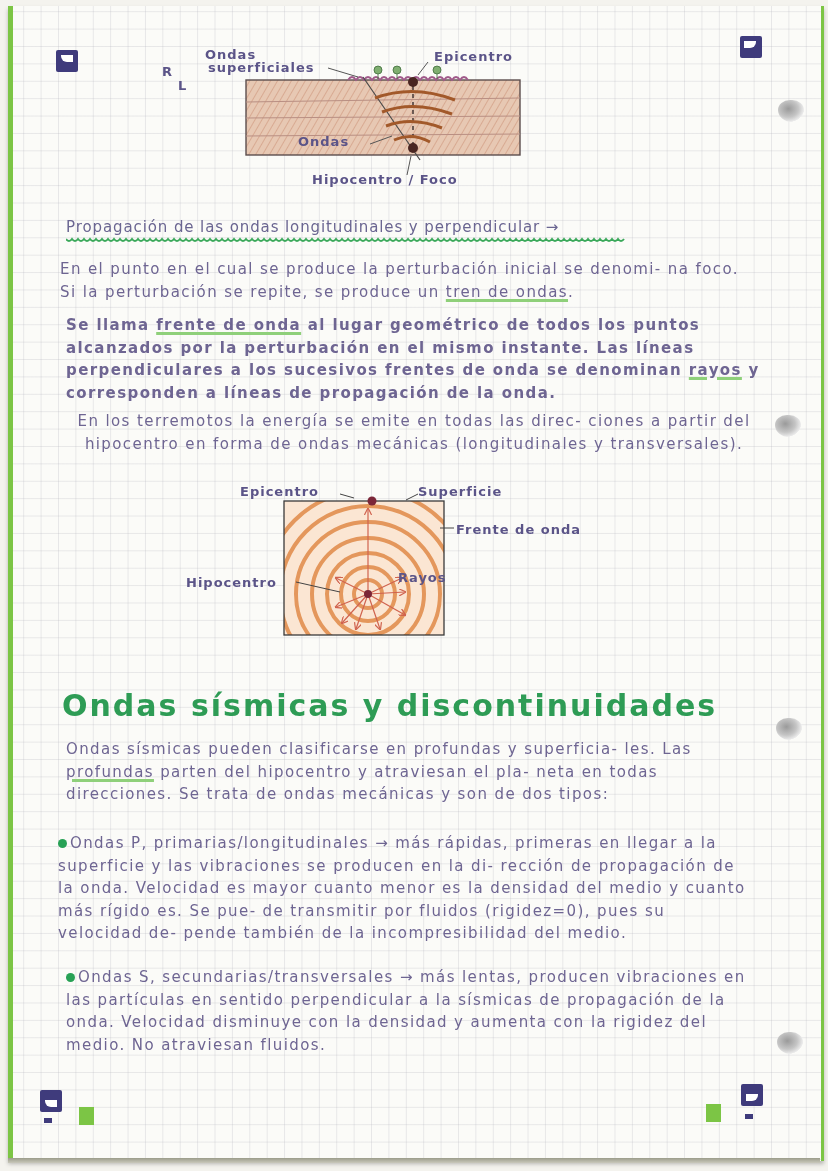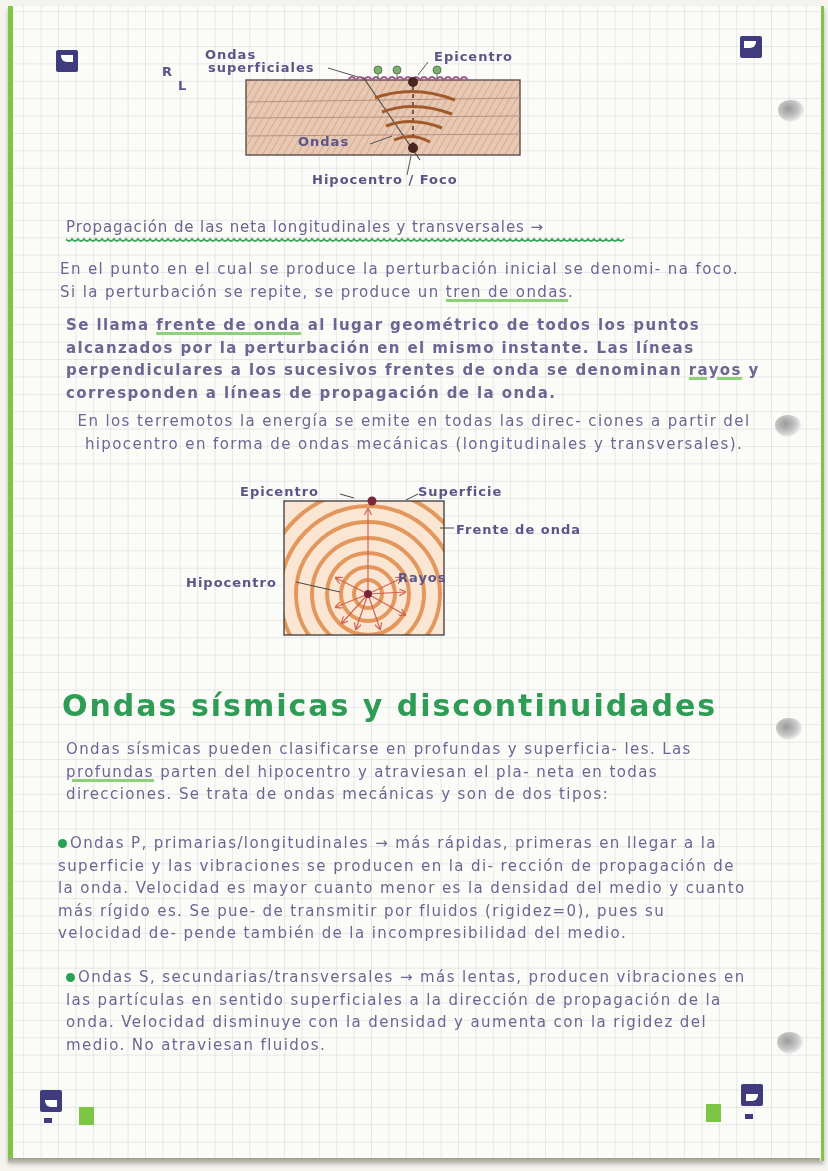--- a/index.html
+++ b/index.html
@@ -121,21 +121,21 @@
   <text x="0" y="0"></text>
 </svg>
 <span class="lbl" style="left:205px;top:47px;">Ondas</span>
 <span class="lbl" style="left:208px;top:60px;">superficiales</span>
 <span class="lbl" style="left:162px;top:64px;">R</span>
 <span class="lbl" style="left:178px;top:78px;">L</span>
 <span class="lbl" style="left:434px;top:49px;">Epicentro</span>
 <span class="lbl" style="left:298px;top:134px;">Ondas</span>
 <span class="lbl" style="left:312px;top:172px;">Hipocentro / Foco</span>
 
-<div class="sub-title">Propagación de las neta longitudinales y transversales →</div>
+<div class="sub-title">Propagación de las ondas longitudinales y perpendicular →</div>
 <svg class="wavy" viewBox="0 0 642 8" preserveAspectRatio="none">
   <path d="M0 3 q3 4 6 0 q3 4 6 0 q3 4 6 0 q3 4 6 0 q3 4 6 0 q3 4 6 0 q3 4 6 0 q3 4 6 0 q3 4 6 0 q3 4 6 0 q3 4 6 0 q3 4 6 0 q3 4 6 0 q3 4 6 0 q3 4 6 0 q3 4 6 0 q3 4 6 0 q3 4 6 0 q3 4 6 0 q3 4 6 0 q3 4 6 0 q3 4 6 0 q3 4 6 0 q3 4 6 0 q3 4 6 0 q3 4 6 0 q3 4 6 0 q3 4 6 0 q3 4 6 0 q3 4 6 0 q3 4 6 0 q3 4 6 0 q3 4 6 0 q3 4 6 0 q3 4 6 0 q3 4 6 0 q3 4 6 0 q3 4 6 0 q3 4 6 0 q3 4 6 0 q3 4 6 0 q3 4 6 0 q3 4 6 0 q3 4 6 0 q3 4 6 0 q3 4 6 0 q3 4 6 0 q3 4 6 0 q3 4 6 0 q3 4 6 0 q3 4 6 0 q3 4 6 0 q3 4 6 0 q3 4 6 0 q3 4 6 0 q3 4 6 0 q3 4 6 0 q3 4 6 0 q3 4 6 0 q3 4 6 0 q3 4 6 0 q3 4 6 0 q3 4 6 0 q3 4 6 0 q3 4 6 0 q3 4 6 0 q3 4 6 0 q3 4 6 0 q3 4 6 0 q3 4 6 0 q3 4 6 0 q3 4 6 0 q3 4 6 0 q3 4 6 0 q3 4 6 0 q3 4 6 0 q3 4 6 0 q3 4 6 0 q3 4 6 0 q3 4 6 0 q3 4 6 0 q3 4 6 0 q3 4 6 0 q3 4 6 0 q3 4 6 0 q3 4 6 0 q3 4 6 0 q3 4 6 0 q3 4 6 0 q3 4 6 0 q3 4 6 0 q3 4 6 0 q3 4 6 0" stroke="#3aa85a" stroke-width="2" fill="none"></path>
 </svg>
 
 <div class="txt" style="left:60px;top:258px;width:696px;">
   <span>En el punto en el cual se produce la perturbación inicial se denomi- na foco. Si la perturbación se repite, se produce un </span><span class="hl">tren de ondas</span><span>.</span>
 </div>
 
 <div class="txt" style="left:66px;top:314px;width:696px;font-weight:bold;">
   <span>Se llama </span><span class="hl">frente de onda</span><span> al lugar geométrico de todos los puntos alcanzados por la perturbación en el mismo instante. Las líneas perpendiculares a los sucesivos frentes de onda se denominan </span><span class="hl">rayos</span><span> y corresponden a líneas de propagación de la onda.</span>
@@ -193,14 +193,14 @@
 
 <div class="txt" style="left:66px;top:738px;width:696px;">
   <span>Ondas sísmicas pueden clasificarse en profundas y superficia- les. Las </span><span class="hl">profundas</span><span> parten del hipocentro y atraviesan el pla- neta en todas direcciones. Se trata de ondas mecánicas y son de dos tipos:</span>
 </div>
 
 <div class="txt" style="left:58px;top:832px;width:696px;">
   <span class="bullet"></span><span>Ondas P, primarias/longitudinales → más rápidas, primeras en llegar a la superficie y las vibraciones se producen en la di- rección de propagación de la onda. Velocidad es mayor cuanto menor es la densidad del medio y cuanto más rígido es. Se pue- de transmitir por fluidos (rigidez=0), pues su velocidad de- pende también de la incompresibilidad del medio.</span>
 </div>
 
 <div class="txt" style="left:66px;top:966px;width:696px;">
-  <span class="bullet"></span><span>Ondas S, secundarias/transversales → más lentas, producen vibraciones en las partículas en sentido superficiales a la dirección de propagación de la onda. Velocidad disminuye con la densidad y aumenta con la rigidez del medio. No atraviesan fluidos.</span>
+  <span class="bullet"></span><span>Ondas S, secundarias/transversales → más lentas, producen vibraciones en las partículas en sentido perpendicular a la sísmicas de propagación de la onda. Velocidad disminuye con la densidad y aumenta con la rigidez del medio. No atraviesan fluidos.</span>
 </div>
 
 </body></html>

